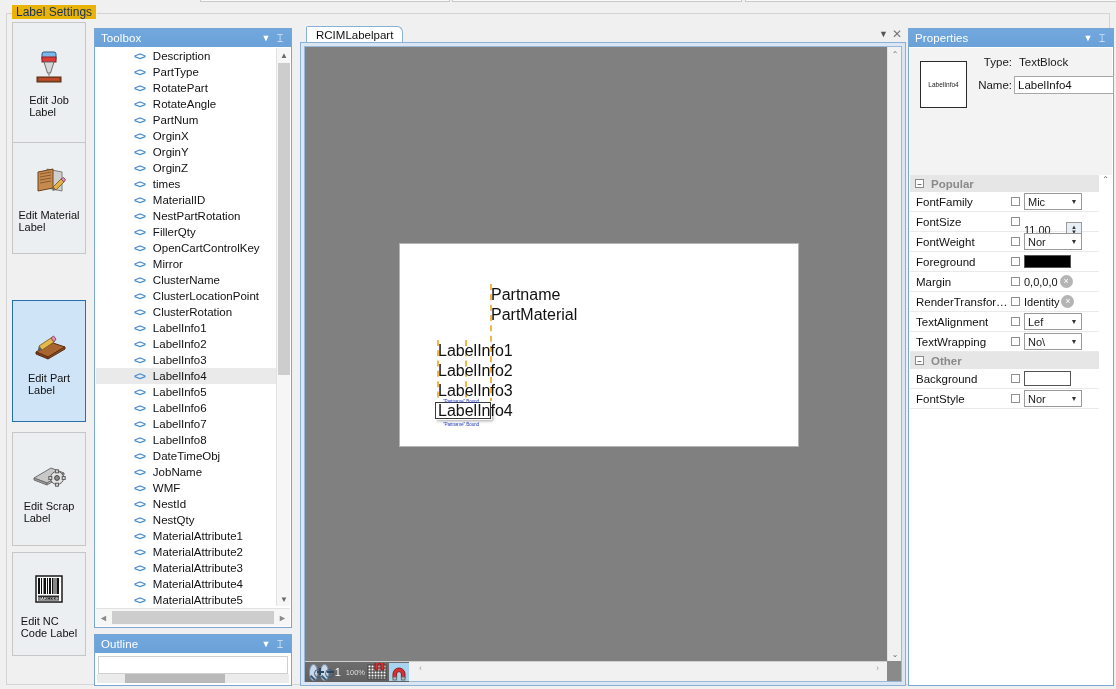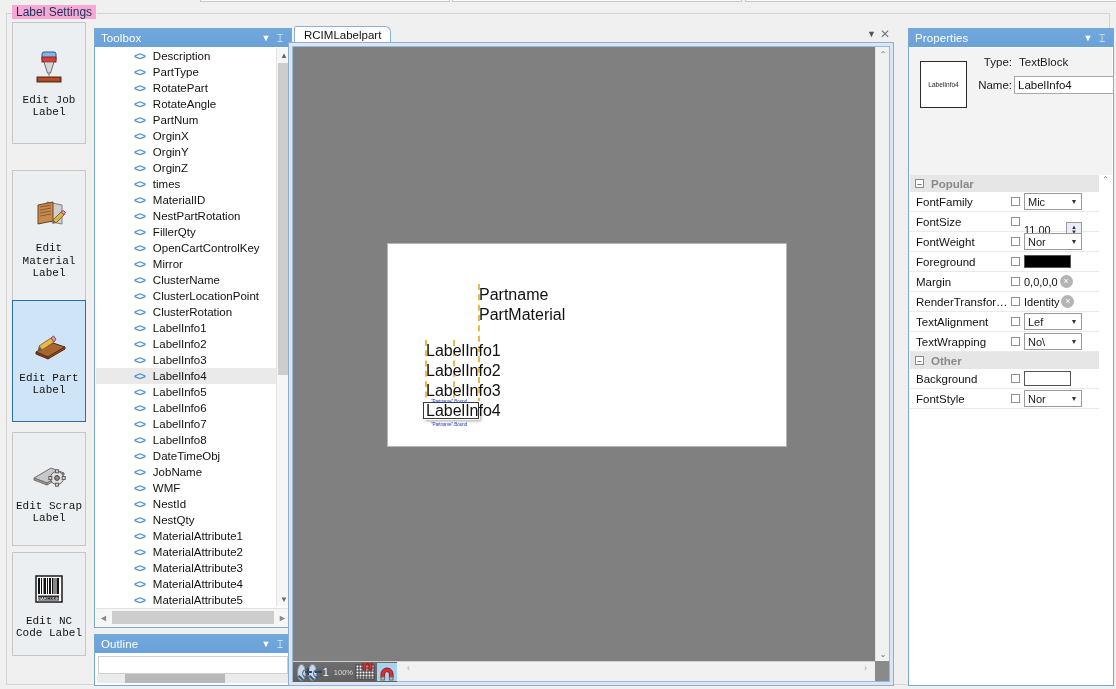--- a/index.html
+++ b/index.html
@@ -19,39 +19,39 @@
   .ribbon-box { position:absolute; top:-12px; height:14px; border:1px solid #c8c8c8; background:#fafafa; }
 
   
   .group-box {
     position:absolute; left:6px; top:13px; width:1104px; height:672px;
     border:1px solid #d4d4d4; border-top:none;
   }
   .group-box-topleft { position:absolute; left:6px; top:13px; width:8px; height:1px; background:#d4d4d4; }
   .group-title {
     position:absolute; left:12px; top:5px;
-    background:#f9a8d4; padding:0 4px;
+    background:#eab308; padding:0 4px;
     font-size:12px; color:#16325c; z-index:5;
     font-family:"Liberation Sans", sans-serif;
   }
   .group-line-right { position:absolute; left:97px; top:13px; width:1013px; height:1px; background:#d4d4d4; }
 
   
   .rail { position:absolute; left:12px; top:22px; width:74px; height:634px; }
   .rail-btn {
     position:absolute; left:0; width:74px;
     background:#eceff1; border:1px solid #c6c6c6;
     display:flex; flex-direction:column;
     align-items:center; justify-content:center;
     cursor:pointer; user-select:none;
   }
   .rail-btn.selected { background:#cfe4f7; border:1px solid #2a6fad; }
   .rail-btn .lbl {
-    font-size:11px; line-height:12.5px; text-align:center; color:#111;
-    margin-top:6px; white-space:pre-line;font-family:Liberation Mono, monospace;
+    font-size:11px; line-height:12.5px; text-align:left; color:#111;
+    margin-top:6px; white-space:pre-line;
   }
   .rail-ico { width:40px; height:40px; position:relative; }
 
   
   .panel { position:absolute; background:#fff; border:1px solid #7aa6d2; }
   .panel-head {
     height:18px; background:linear-gradient(#72a8dd,#6aa1d8);
     display:flex; align-items:center; padding:0 4px 0 6px;
     color:#fff; font-size:11px;
   }
@@ -81,21 +81,21 @@
   .hsb .thumb { position:absolute; top:2px; height:13px; background:#cdcdcd; }
 
   
   #outline { left:94px; top:634px; width:198px; height:52px; }
   .ol-body { position:absolute; left:1px; top:19px; right:1px; bottom:1px; background:#fff; }
   .ol-canvas { position:absolute; left:2px; top:2px; right:2px; height:18px; background:#fff; border:1px solid #cfcfcf; }
   .ol-hsb { position:absolute; left:1px; right:1px; bottom:1px; height:9px; background:#ebebeb; }
   .ol-hsb .t { position:absolute; left:28px; top:0; width:100px; height:9px; background:#b9b9b9; }
 
   
-  #doc { position:absolute; left:288px; top:26px; width:724px; height:660px; }
+  #doc { position:absolute; left:300px; top:26px; width:724px; height:660px; }
   .tabstrip { position:absolute; left:0; top:0; width:606px; height:17px; }
   .tab {
     position:absolute; left:6px; top:0; height:17px;
     background:#fff; border:1px solid #8ab0d6; border-bottom:none;
     display:flex; align-items:center; padding:0 9px;
     font-size:11.5px; color:#111; border-radius:2px 6px 0 0; cursor:pointer;
   }
   .tabstrip-ctl { position:absolute; right:4px; top:1px; display:flex; gap:4px; align-items:center; }
   .doc-frame {
     position:absolute; left:0; top:16px; width:606px; height:644px;
@@ -236,21 +236,21 @@
             <rect x="13" y="4" width="14" height="9" rx="2" fill="#7fb8e8" stroke="#2d5d85"></rect>
             <rect x="13" y="9" width="14" height="5" fill="#e03b3b" stroke="#8a2020"></rect>
             <path d="M15 14 L25 14 L21.5 25 L18.5 25 Z" fill="#d8d8d8" stroke="#6d6d6d"></path>
             <path d="M18.5 25 L21.5 25 L20 29 Z" fill="#9a9a9a"></path>
             <rect x="8" y="29" width="24" height="5" fill="#8b4a25" stroke="#5b2d12"></rect>
             <rect x="10" y="30" width="20" height="2.5" fill="#c24a2a"></rect>
           </svg></span>
         <span class="lbl">Edit Job
 Label</span>
       </div>
-      <div class="rail-btn" style="top: 148px; height: 136px;">
+      <div class="rail-btn" style="top: 120px; height: 112px;">
         <span class="rail-ico"><svg viewBox="0 0 40 40" width="40" height="40">
             <path d="M18 6 L33 9 L33 28 L18 25 Z" fill="#cfcfcf" stroke="#7e7e7e"></path>
             <path d="M9 9 L24 6 L24 25 L9 28 Z" fill="#c58a4e" stroke="#6f4320"></path>
             <path d="M11 11 L22 9 M11 14 L22 12 M11 17 L22 15 M11 20 L22 18" stroke="#8b5a2b" fill="none" stroke-width="1"></path>
             <path d="M24 24 L32 16 L35 19 L27 27 Z" fill="#e0b04a" stroke="#8a6a1e"></path>
             <path d="M32 16 L35 19 L36.5 16.5 L34.5 14.5 Z" fill="#e58fb0" stroke="#8a4b63"></path>
             <path d="M24 24 L27 27 L23.5 28 Z" fill="#6b6b6b"></path>
           </svg></span>
         <span class="lbl">Edit Material
 Label</span>

